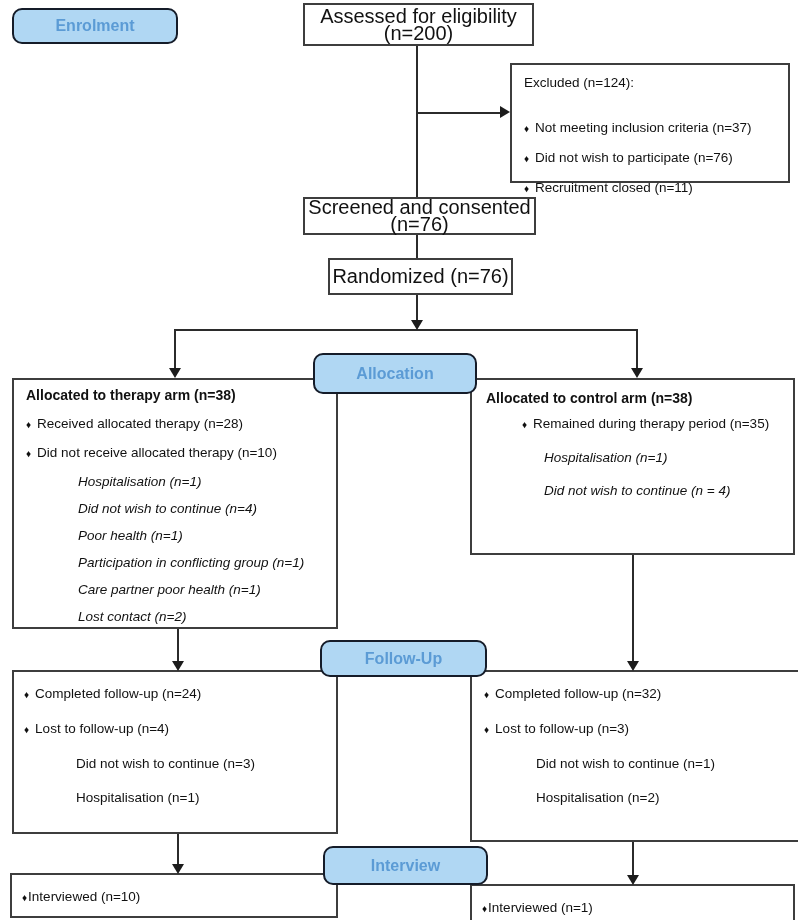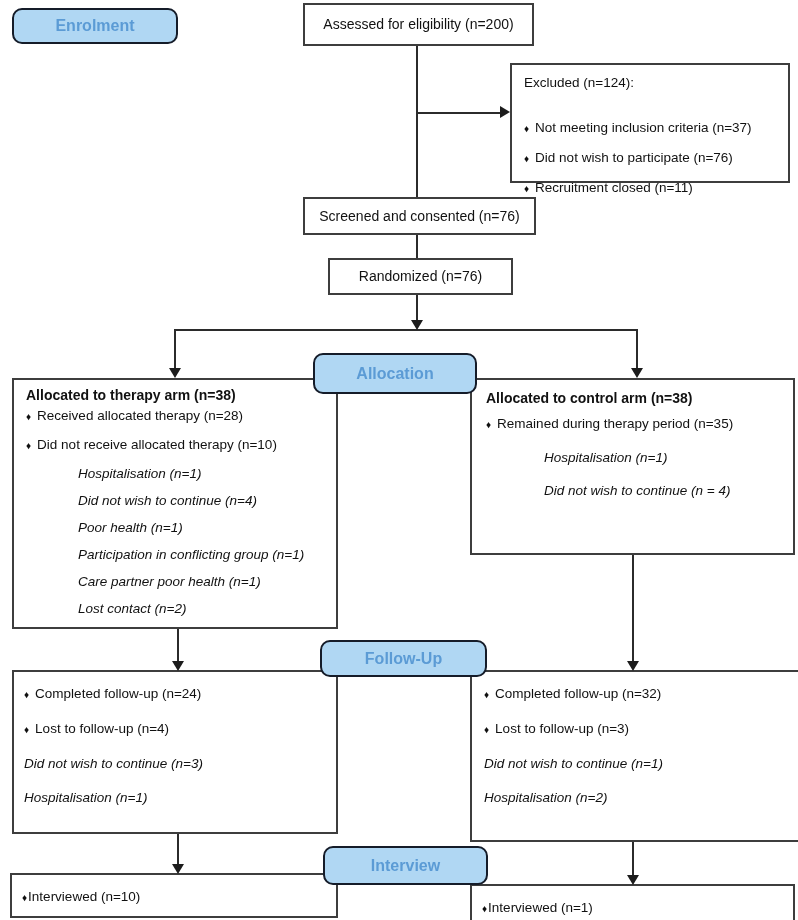--- a/index.html
+++ b/index.html
@@ -14,30 +14,30 @@
     border-radius:10px;
     color:var(--label-text,#5b9bd5);
     font-weight:bold; font-size:16px;
     display:flex; align-items:center; justify-content:center;
   }
   .box {
     position:absolute; z-index:2; box-sizing:border-box;
     background:#fff; border:2px solid var(--box-border,#3d3d3d);
     font-size:13.5px; line-height:17px;
   }
-  .box.center { display:flex; align-items:center; justify-content:center; font-size:14px; text-align:center; }
-  .bt { font-weight:bold; font-size:14px; margin-bottom:3px; }
+  .box.center { display:flex; align-items:center; justify-content:center; font-size:20px; text-align:center; }
+  .bt { font-weight:bold; font-size:14px; margin-bottom:11px; }
   .bl { margin-bottom:11px; }
   .si { font-style:italic; margin-left:52px; margin-bottom:10px; }
   .dm { font-size:10px; margin-right:6px; }
   .sp-title { margin-bottom:8px; }
-  .sp-bl { margin-bottom:16px; }
+  .sp-bl { margin-bottom:16px;margin-left:36px; }
   .sp-si { margin-left:58px; margin-bottom:16px; }
   .fu-bl { margin-bottom:17px; }
-  .fu-si { font-style:italic; margin-bottom:17px; }
+  .fu-si { margin-left:52px; margin-bottom:17px; }
   .tight .dm { margin-right:1px; }
   .vline { position:absolute; width:2px; background:#2b2b2b; z-index:1; }
   .hline { position:absolute; height:2px; background:#2b2b2b; z-index:1; }
   .arr-d { position:absolute; width:0; height:0; z-index:3;
     border-left:6px solid transparent; border-right:6px solid transparent;
     border-top:10px solid #1c1c1c; }
   .arr-r { position:absolute; width:0; height:0; z-index:3;
     border-top:6px solid transparent; border-bottom:6px solid transparent;
     border-left:10px solid #1c1c1c; }
 </style>

